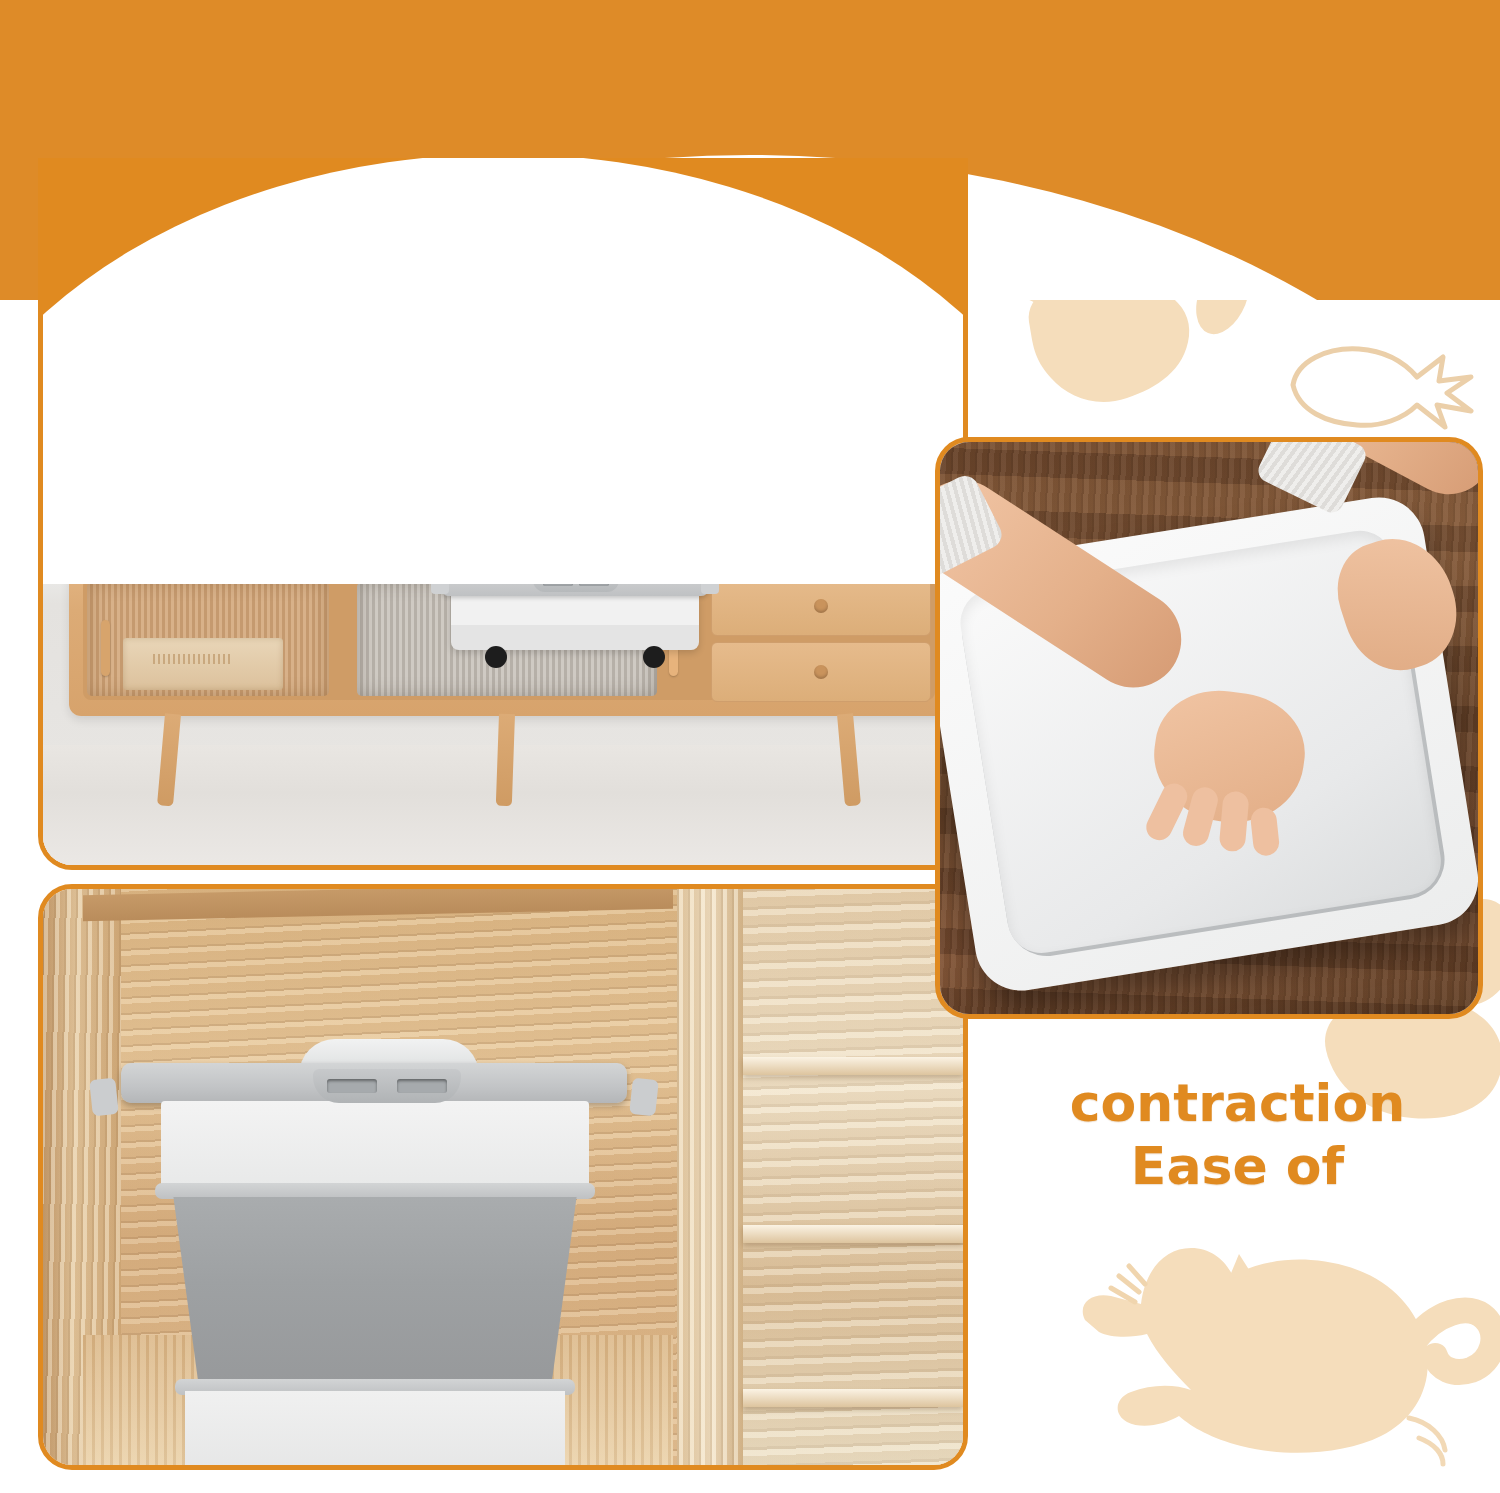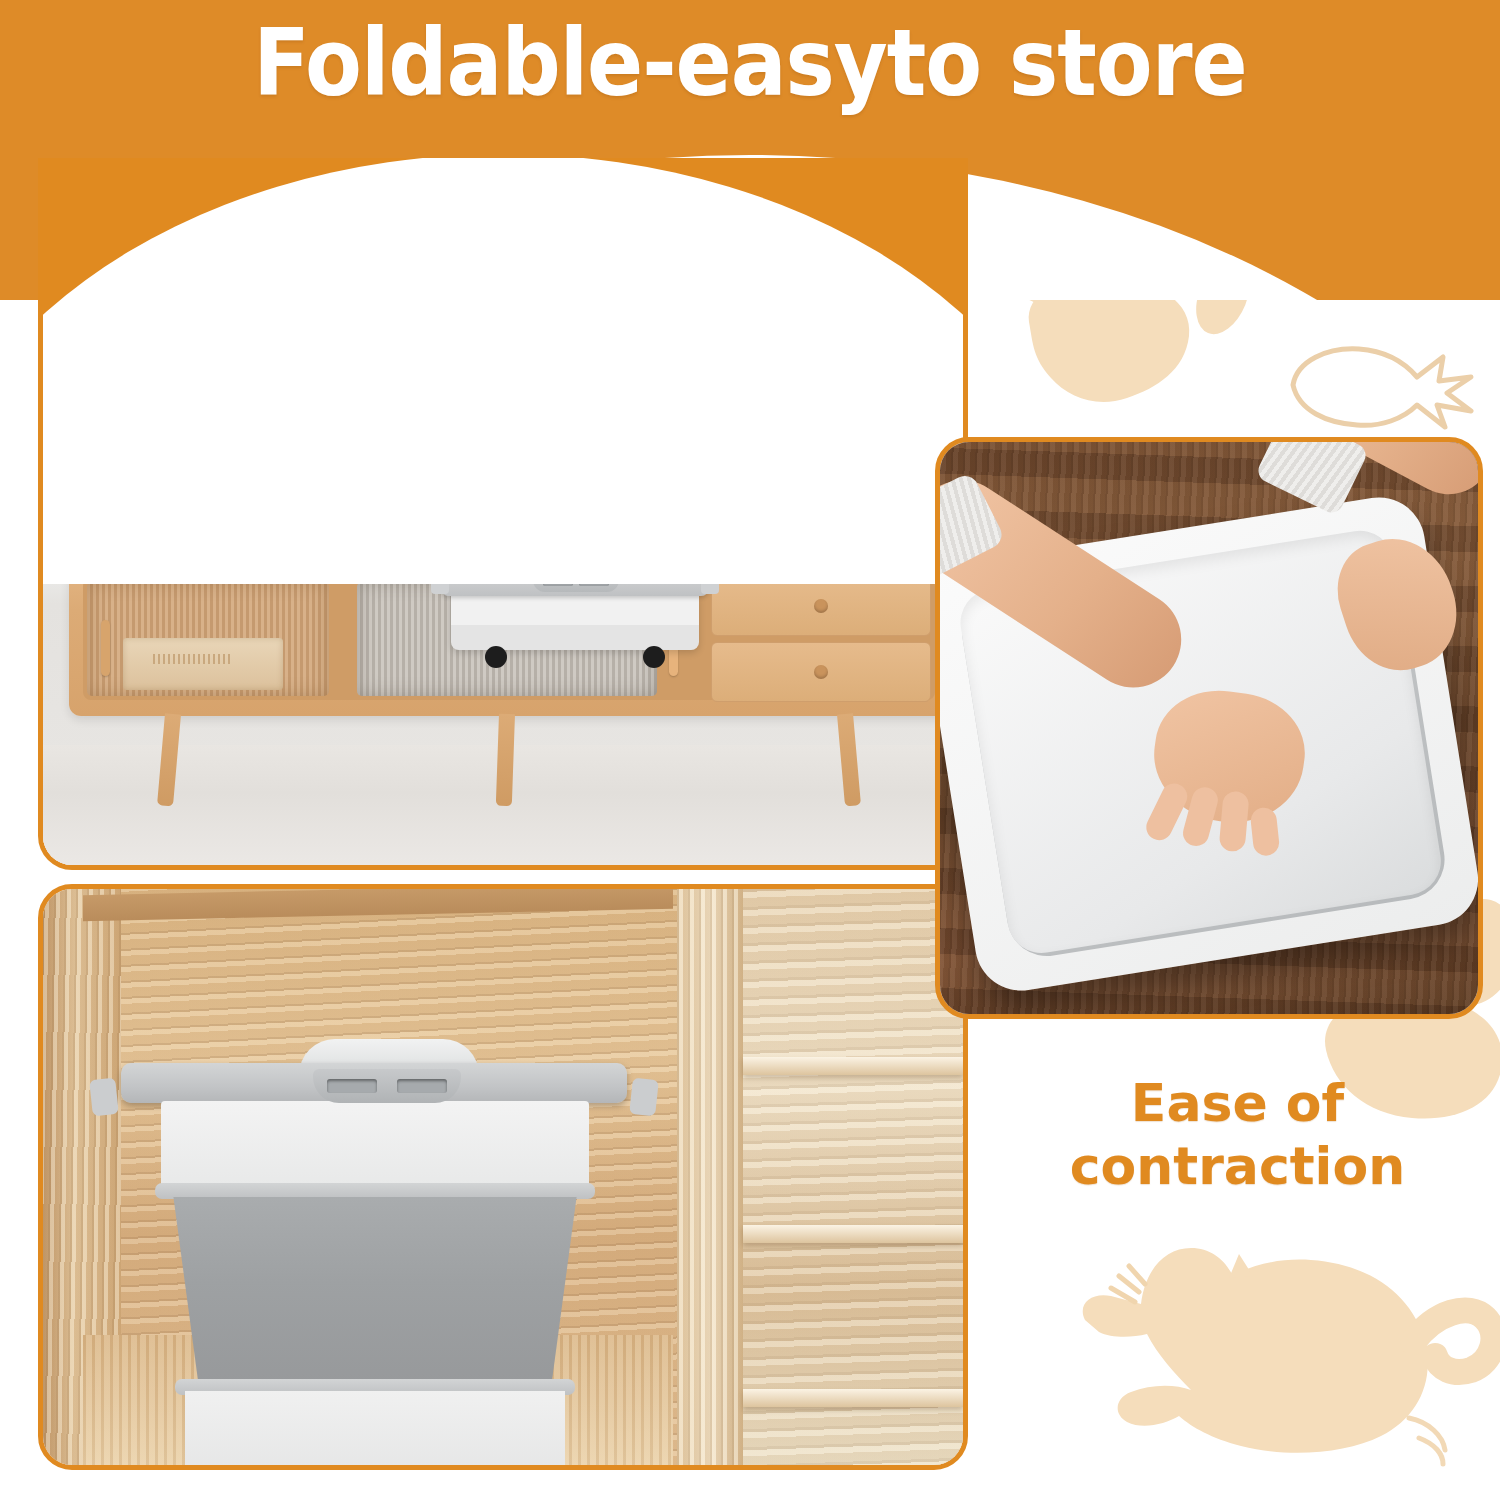--- a/index.html
+++ b/index.html
@@ -426,22 +426,22 @@
                C330 262 272 266 226 254 C196 246 178 236 164 224 C150 232 128 238 112 230
                C98 222 100 206 116 200 C136 192 160 192 176 198 C160 182 142 162 132 142
                C116 146 96 146 84 140 Z" fill="#F5DDBB"></path>
       <path d="M120 110 L96 96 M124 100 L104 84 M130 92 L114 74" stroke="#F0D5AE" stroke-width="5" stroke-linecap="round" fill="none"></path>
       <path d="M214 86 L224 62 L238 84 Z" fill="#F5DDBB"></path>
       <path d="M398 150 C420 120 454 110 470 126 C486 142 478 170 456 178 C438 184 424 176 420 164" fill="none" stroke="#F5DDBB" stroke-width="26" stroke-linecap="round"></path>
       <path d="M394 226 C414 230 428 244 430 258 M404 246 C420 252 428 262 428 272" fill="none" stroke="#F2D9B6" stroke-width="5" stroke-linecap="round"></path>
     </svg>
 
     <div class="ease-text">
+      <span class="ln">contraction</span>
       <span class="ln">Ease of</span>
-      <span class="ln">contraction</span>
     </div>
   </div>
 
   <div class="panel" id="panel-room">
     <div class="room">
       <div class="room-floor"></div>
 
       <div class="poster">
         <div class="poster-art">
           <div class="inner">
@@ -555,15 +555,14 @@
       <div class="bin-mid"></div>
       <div class="bin-ring r2"></div>
       <div class="bin-bottom"></div>
 
     </div>
   </div>
 
   <div class="header-band">
     <div class="header-cutout"></div>
   </div>
-  <div class="title">Foldable-easyto store</div>
 
 </div>
 
 </body></html>

